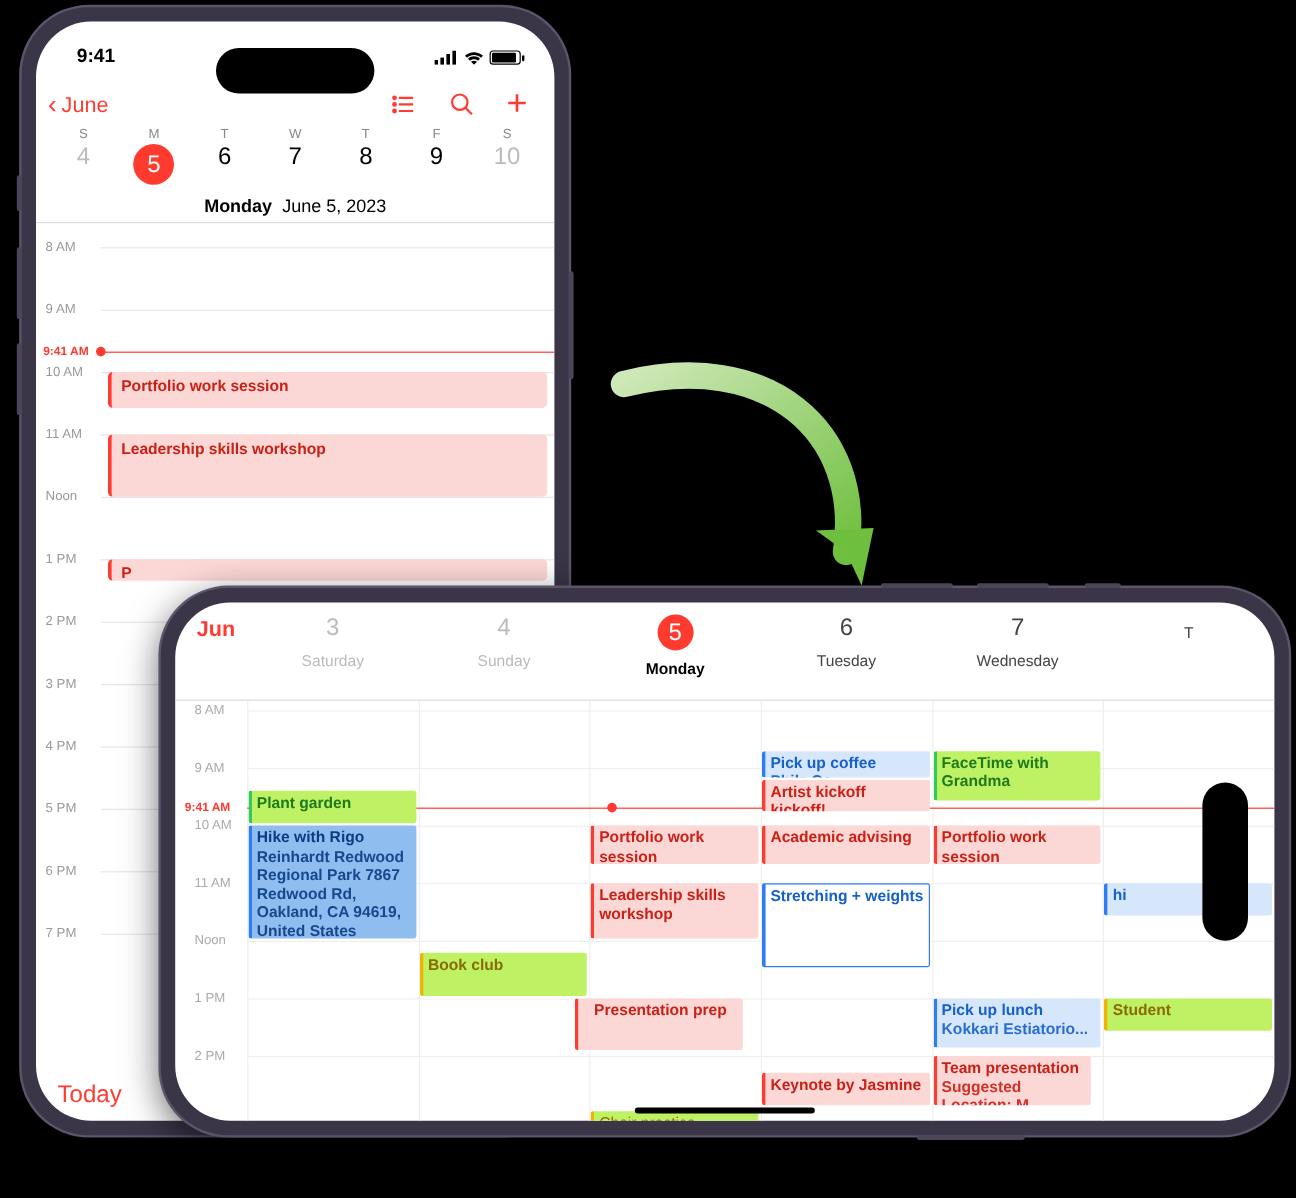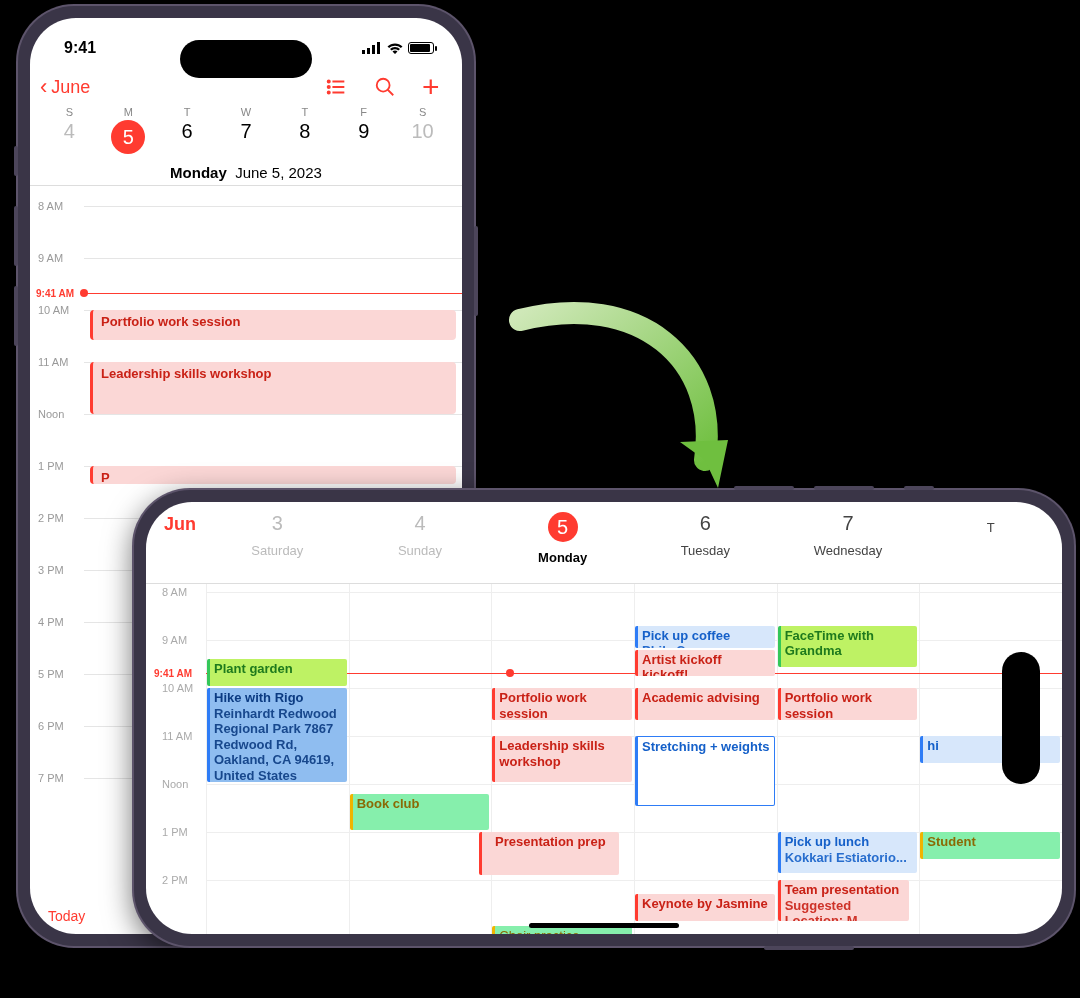--- a/index.html
+++ b/index.html
@@ -118,21 +118,21 @@
     position:absolute; left:54px; right:0; height:1px; background:#ff3b30;
   }
   .now-line::before{content:"";position:absolute;left:-4px;top:-4px;width:8px;height:8px;border-radius:50%;background:#ff3b30;}
   .now-label { position:absolute; left:6px; font-size:10px; color:#ff3b30; font-weight:600; transform:translateY(-50%); }
 
   .evt {
     position:absolute; left:60px; right:6px; border-radius:4px; padding:4px 8px; font-size:13px; font-weight:600; overflow:hidden;
   }
   .red-evt { background:#fbd7d6; color:#c92116; border-left:3px solid #ff3b30; }
   .today-link {
-    position:absolute; left:18px; bottom:10px; color:#ff3b30; font-size:14px;
+    position:absolute; left:18px; bottom:10px; color:#ff3b30; font-size:20px;
   }
 
   
   .ls-screen { position:absolute; inset:0; }
   .ls-header {
     display:flex; border-bottom:1px solid #ddd; height:82px;
   }
   .ls-month {
     width:60px; padding:12px 0 0 18px; color:#ff3b30; font-weight:700; font-size:18px;
   }
@@ -163,21 +163,21 @@
   }
   .ls-now::before{content:"";position:absolute;left:300px;top:-4px;width:8px;height:8px;border-radius:50%;background:#ff3b30;}
   .ls-now-lbl{position:absolute;left:8px;font-size:10px;color:#ff3b30;font-weight:600;transform:translateY(-50%);}
   .ls-evt {
     position:absolute; border-radius:2px; padding:2px 4px; font-size:13px; line-height:1.2; overflow:hidden;
   }
   .ls-evt.red   { background:#fbd7d6; color:#c92116; border-left:3px solid #ff3b30;}
   .ls-evt.blue  { background:#d7e7fb; color:#1560c9; border-left:3px solid #2e7cf6;}
   .ls-evt.darkblue { background:#8fbdf0; color:#0b3b82; border-left:3px solid #2e7cf6;}
   .ls-evt.green { background:#bef264; color:#1e7a1d; border-left:3px solid #34c759;}
-  .ls-evt.yellow{ background:#86efac; color:#8a6a05; border-left:3px solid #f0b400;}
+  .ls-evt.yellow{ background:#bef264; color:#8a6a05; border-left:3px solid #f0b400;}
   .ls-evt.blue-out{ background:#fff; border:1px solid #2e7cf6; color:#1560c9; border-left:3px solid #2e7cf6;}
   .ls-evt .title{font-weight:600;}
   .ls-evt .sub{color:inherit; opacity:.9; font-weight:700;}
   .home-ind {
     position:absolute; bottom:6px; left:50%; transform:translateX(-50%);
     width:150px; height:5px; border-radius:3px; background:#000;
   }
 </style>
 </head>
 <body>

